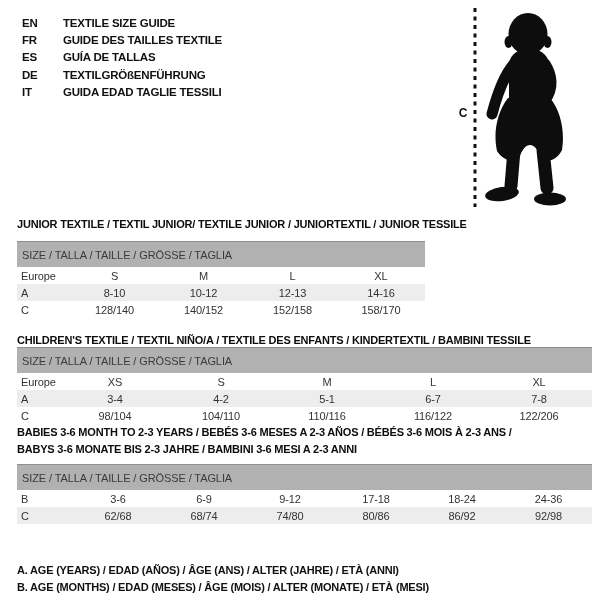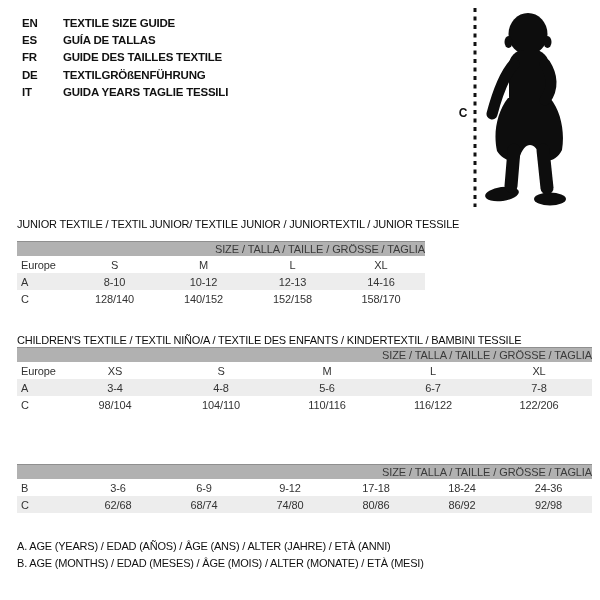--- a/index.html
+++ b/index.html
@@ -13,69 +13,69 @@
   .lang-row{white-space:nowrap;}
   .lang-code{display:inline-block;width:38px;}
 
   
   .figure{position:absolute;left:450px;top:0;width:150px;height:212px;}
   .figure svg{position:absolute;left:0;top:0;}
   .c-label{position:absolute;left:5px;top:106px;width:16px;text-align:center;
            font-size:12px;font-weight:bold;color:#111;}
 
   
-  .sec-title{position:absolute;left:17px;font-size:11px;font-weight:normal;
+  .sec-title{position:absolute;left:17px;font-size:11px;font-weight:bold;
              letter-spacing:-0.2px;color:#0d0d0d;white-space:nowrap;line-height:17px;}
 
   
   table.size-table{position:absolute;border-collapse:collapse;table-layout:fixed;
                    font-size:11px;color:#333;letter-spacing:-0.1px;}
   table.size-table td{padding:0;text-align:center;height:17px;overflow:hidden;white-space:nowrap;}
   table.size-table td.rowlabel{text-align:left;padding-left:4px;}
-  table.size-table thead td{background:#b1b1b1;border-top:1px solid #8f8f8f;height:14px;
-                            text-align:right;padding-left:5px;color:#3a3a3a;}
+  table.size-table thead td{background:#b1b1b1;border-top:1px solid #8f8f8f;height:25px;
+                            text-align:left;padding-left:5px;color:#3a3a3a;}
   table.size-table tbody tr:nth-child(even) td{background:#ededed;}
 
   #table-junior{left:17px;top:241px;width:408px;}
   #table-children{left:17px;top:347px;width:575px;}
   #table-babies{left:17px;top:464px;width:575px;}
 
   #title-junior{top:216px;}
   #title-children{top:332px;}
   #title-babies{top:424px;}
 
   
-  .footnotes{position:absolute;left:17px;top:538px;font-size:11px;font-weight:normal;
+  .footnotes{position:absolute;left:17px;top:562px;font-size:11px;font-weight:bold;
              letter-spacing:-0.2px;line-height:16.5px;color:#111;}
 </style>
 </head>
 <body>
 
 <div id="canvas">
 
   <div class="lang-list">
     <div class="lang-row">
       <span class="lang-code">EN</span>
       <span class="lang-label">TEXTILE SIZE GUIDE</span>
     </div>
     <div class="lang-row">
+      <span class="lang-code">FR</span>
+      <span class="lang-label">GUIDE DES TAILLES TEXTILE</span>
+    </div>
+    <div class="lang-row">
       <span class="lang-code">ES</span>
       <span class="lang-label">GUÍA DE TALLAS</span>
     </div>
     <div class="lang-row">
-      <span class="lang-code">FR</span>
-      <span class="lang-label">GUIDE DES TAILLES TEXTILE</span>
-    </div>
-    <div class="lang-row">
       <span class="lang-code">DE</span>
       <span class="lang-label">TEXTILGRÖßENFÜHRUNG</span>
     </div>
     <div class="lang-row">
       <span class="lang-code">IT</span>
-      <span class="lang-label">GUIDA YEARS TAGLIE TESSILI</span>
+      <span class="lang-label">GUIDA EDAD TAGLIE TESSILI</span>
     </div>
   </div>
 
   <div class="figure">
     <svg width="150" height="212" viewBox="0 0 150 212">
       <line x1="25" y1="8" x2="25" y2="207" stroke="#111" stroke-width="3" stroke-dasharray="4 4.5"></line>
       <g fill="#0d0d0d" stroke="none">
         <ellipse cx="78" cy="34" rx="19.5" ry="21"></ellipse>
         <ellipse cx="58.5" cy="42" rx="4" ry="6"></ellipse>
         <ellipse cx="97.5" cy="42" rx="4" ry="6"></ellipse>
@@ -157,37 +157,39 @@
         <td class="rowlabel">Europe</td>
         <td>XS</td>
         <td>S</td>
         <td>M</td>
         <td>L</td>
         <td>XL</td>
       </tr>
       <tr>
         <td class="rowlabel">A</td>
         <td>3-4</td>
-        <td>4-8</td>
-        <td>5-6</td>
+        <td>4-2</td>
+        <td>5-1</td>
         <td>6-7</td>
         <td>7-8</td>
       </tr>
       <tr>
         <td class="rowlabel">C</td>
         <td>98/104</td>
         <td>104/110</td>
         <td>110/116</td>
         <td>116/122</td>
         <td>122/206</td>
       </tr>
     </tbody>
   </table>
 
   <div id="title-babies" class="sec-title">
+    <div>BABIES 3-6 MONTH TO 2-3 YEARS / BEBÉS 3-6 MESES A 2-3 AÑOS / BÉBÉS 3-6 MOIS À 2-3 ANS /</div>
+    <div>BABYS 3-6 MONATE BIS 2-3 JAHRE / BAMBINI 3-6 MESI A 2-3 ANNI</div>
   </div>
   <table id="table-babies" class="size-table">
     <colgroup>
         <col style="width:58px">
         <col style="width:86px">
         <col style="width:86px">
         <col style="width:86px">
         <col style="width:86px">
         <col style="width:86px">
         <col style="width:87px">

